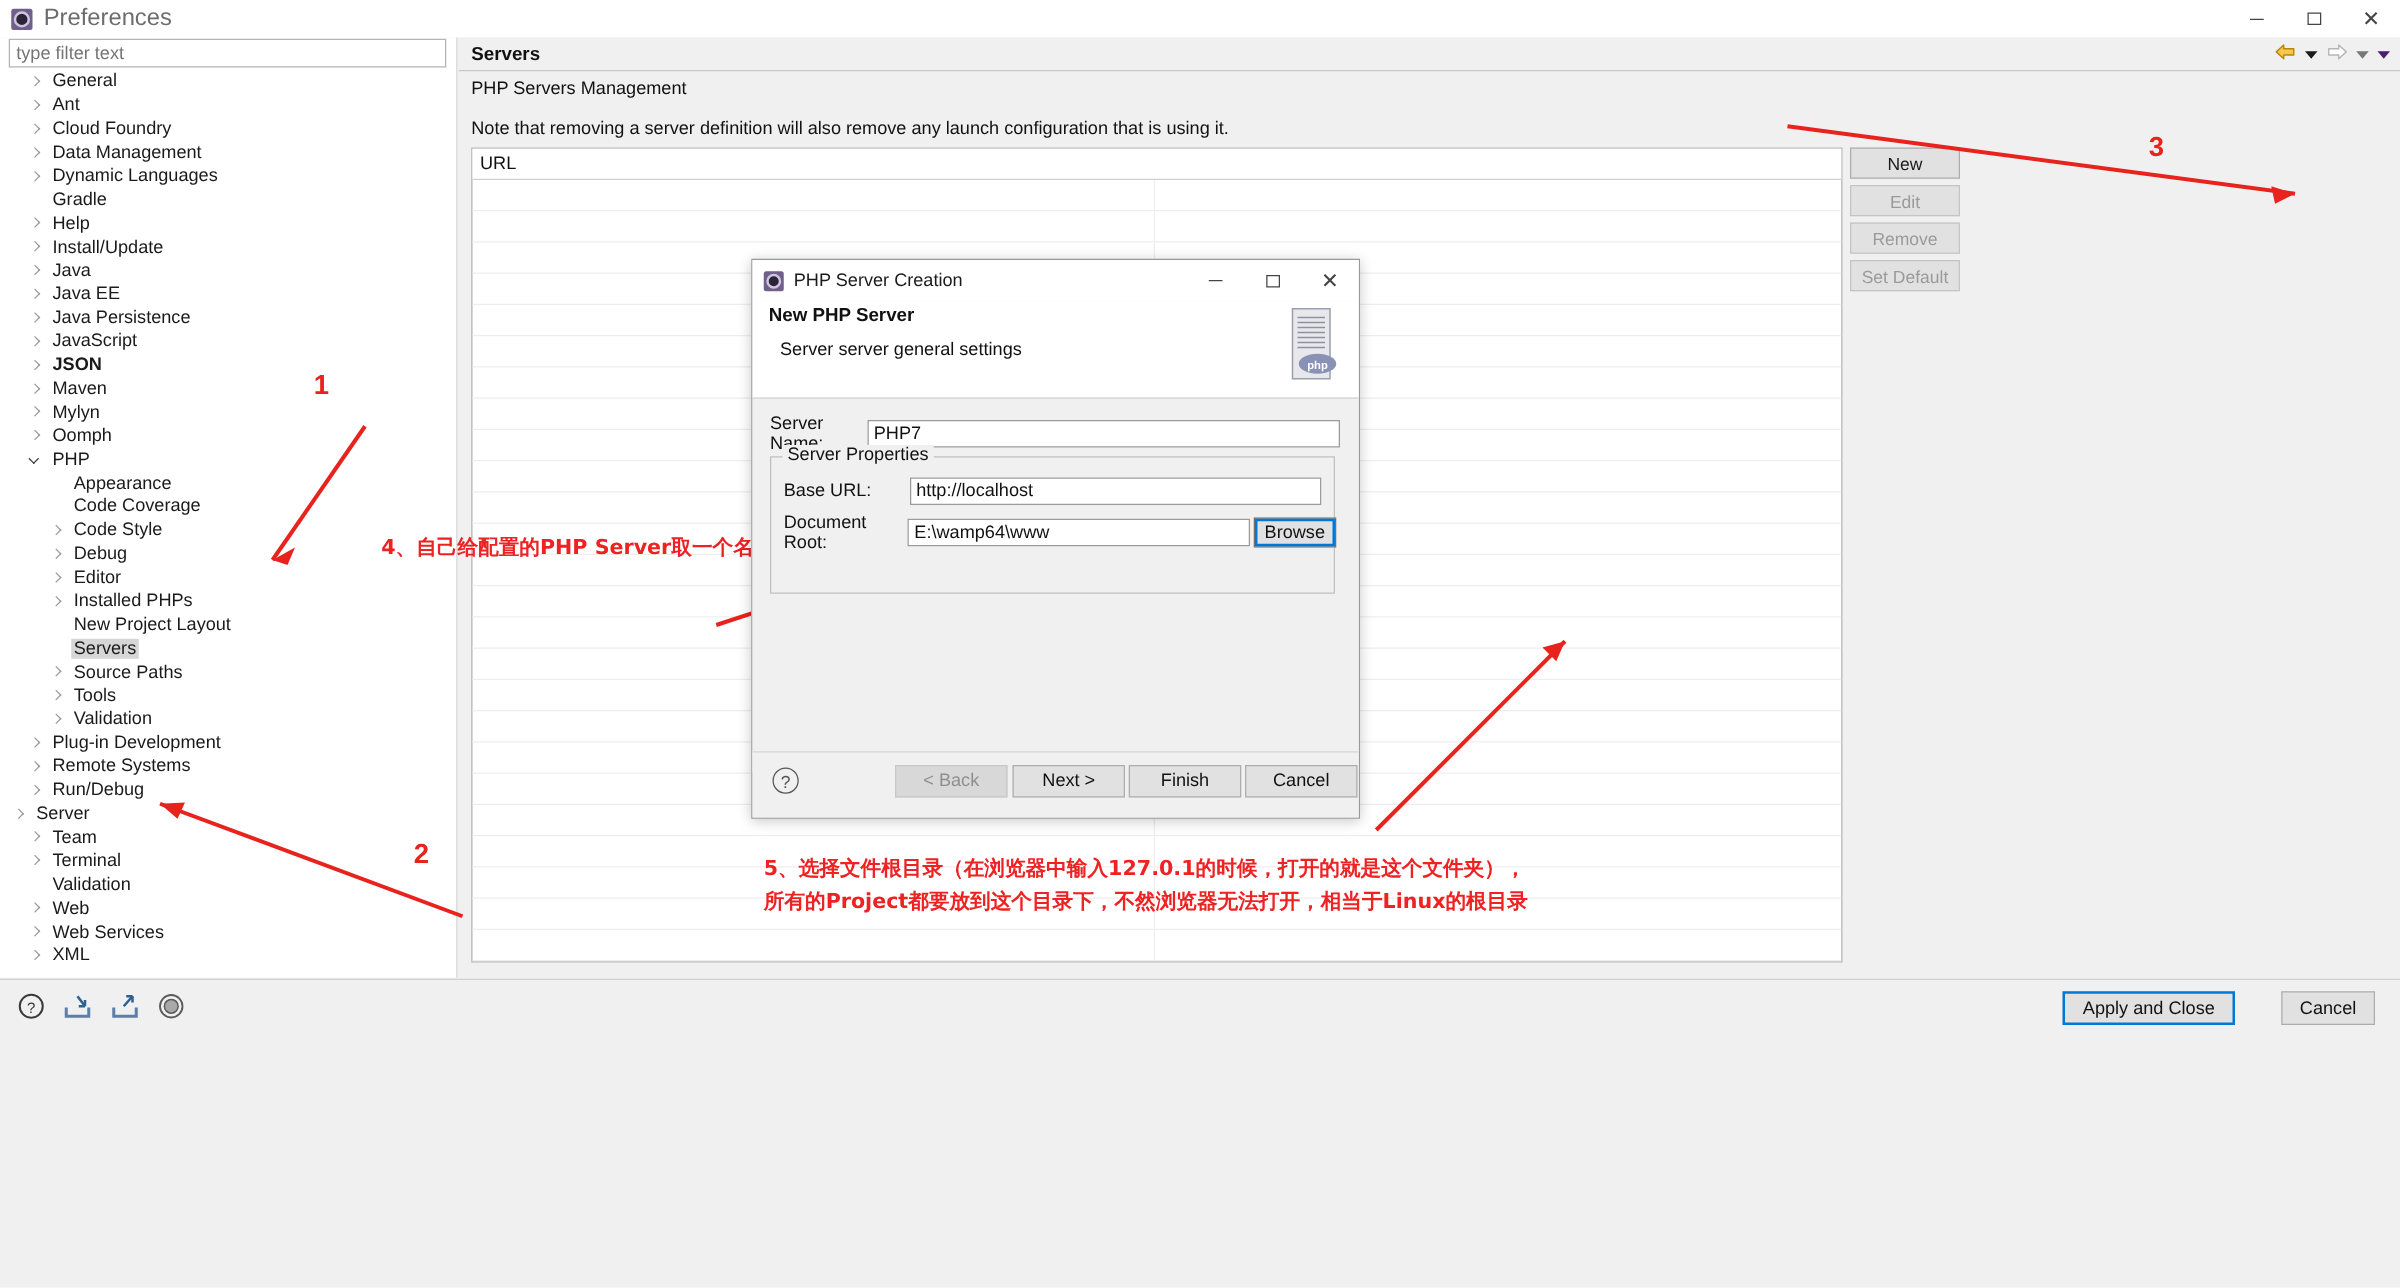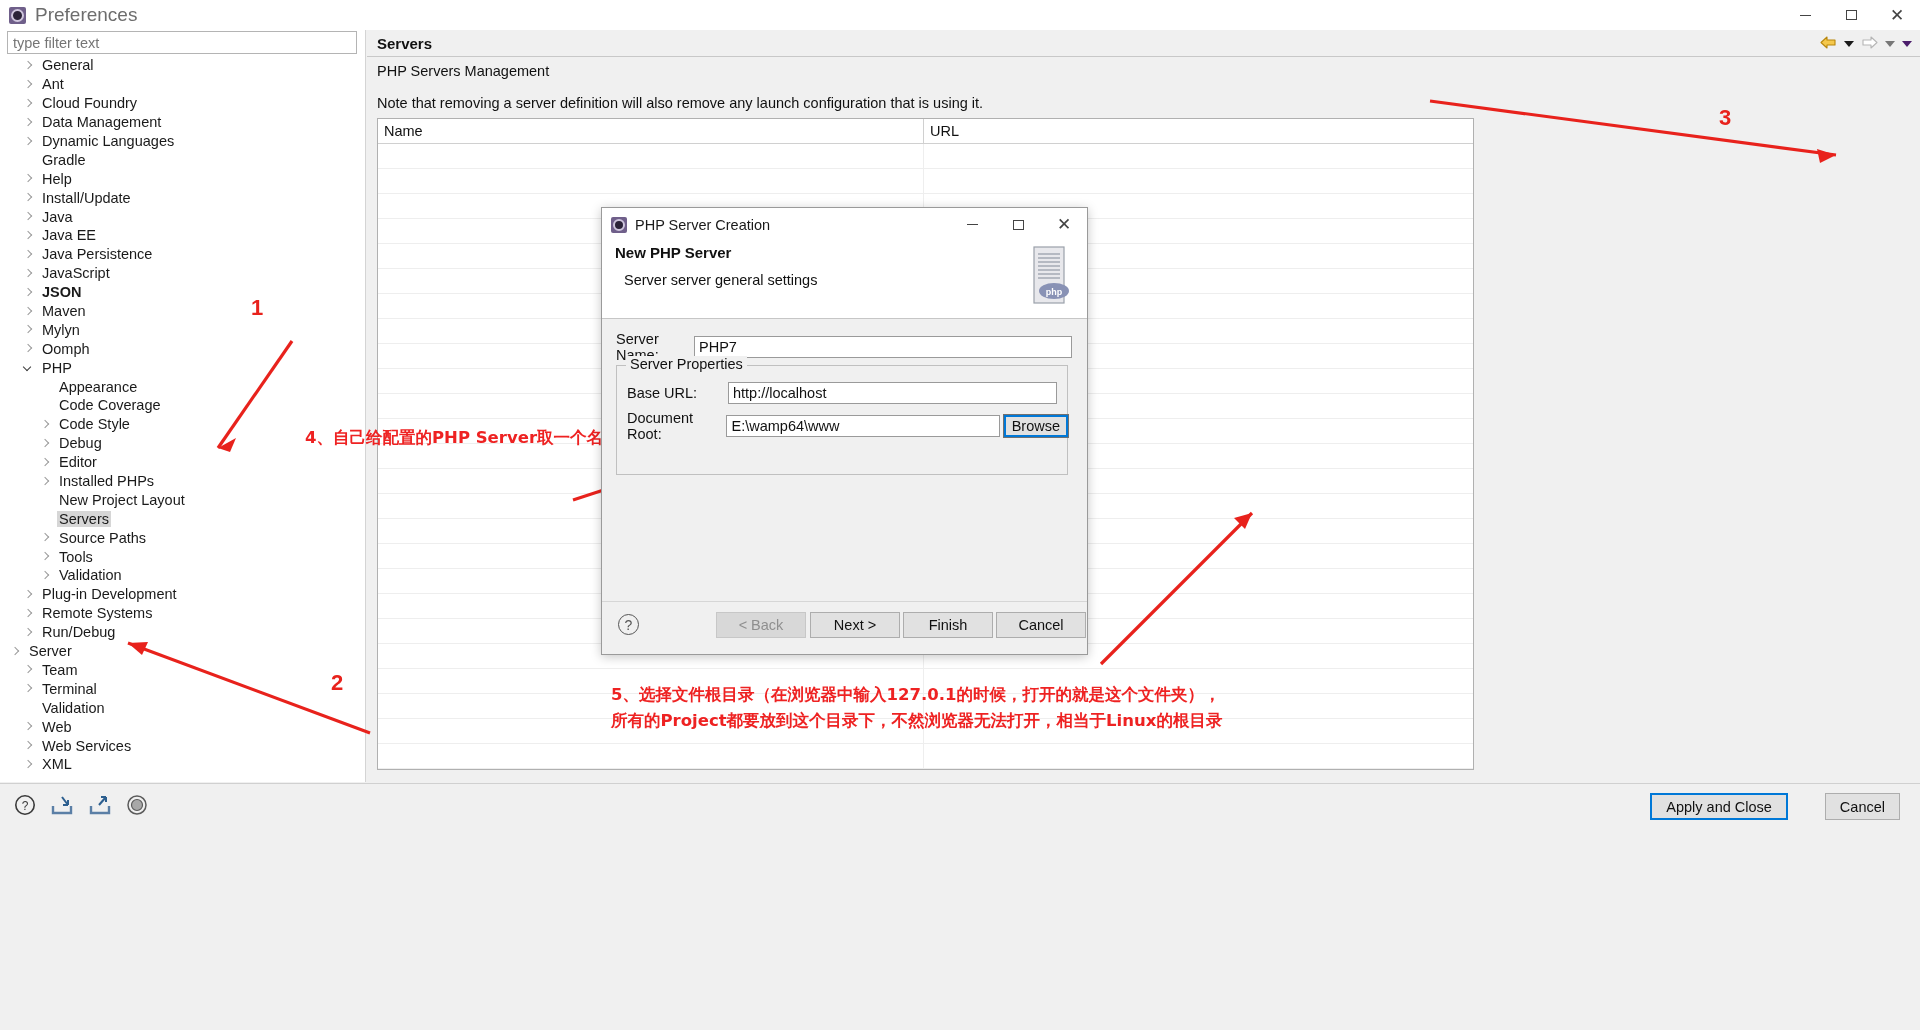--- a/index.html
+++ b/index.html
@@ -417,21 +417,20 @@
         <span class="caret gray"></span>
         <span class="caret purple"></span>
       </div>
     </div>
 
     <div class="desc1">PHP Servers Management</div>
     <div class="desc2">Note that removing a server definition will also remove any launch configuration that is using it.</div>
 
     <div class="table-wrap">
       <div class="table-head">
-        <div class="th name">Name</div>
         <div class="th url">URL</div>
       </div>
       <div class="table-body" id="table-body">
           <div class="row-line">
             <div class="cell-name"></div>
             <div class="cell-url"></div>
           </div>
           <div class="row-line">
             <div class="cell-name"></div>
             <div class="cell-url"></div>
@@ -524,20 +523,26 @@
             <div class="cell-name"></div>
             <div class="cell-url"></div>
           </div>
           <div class="row-line">
             <div class="cell-name"></div>
             <div class="cell-url"></div>
           </div>
         </div>
     </div>
 
+    <div class="side-buttons" id="side-buttons">
+        <div class="side-btn">New</div>
+        <div class="side-btn disabled">Edit</div>
+        <div class="side-btn disabled">Remove</div>
+        <div class="side-btn disabled">Set Default</div>
+      </div>
   </div>
 
   <div class="footer">
     <div class="footer-icons">
       <span>
         <svg width="22" height="22" viewBox="0 0 22 22">
             <circle cx="11" cy="11" r="9.2" fill="none" stroke="#3a3a3a" stroke-width="1.6"></circle>
             <text x="11" y="16" font-size="12" font-family="Liberation Sans" text-anchor="middle" fill="#3a3a3a">?</text>
           </svg>
       </span>

